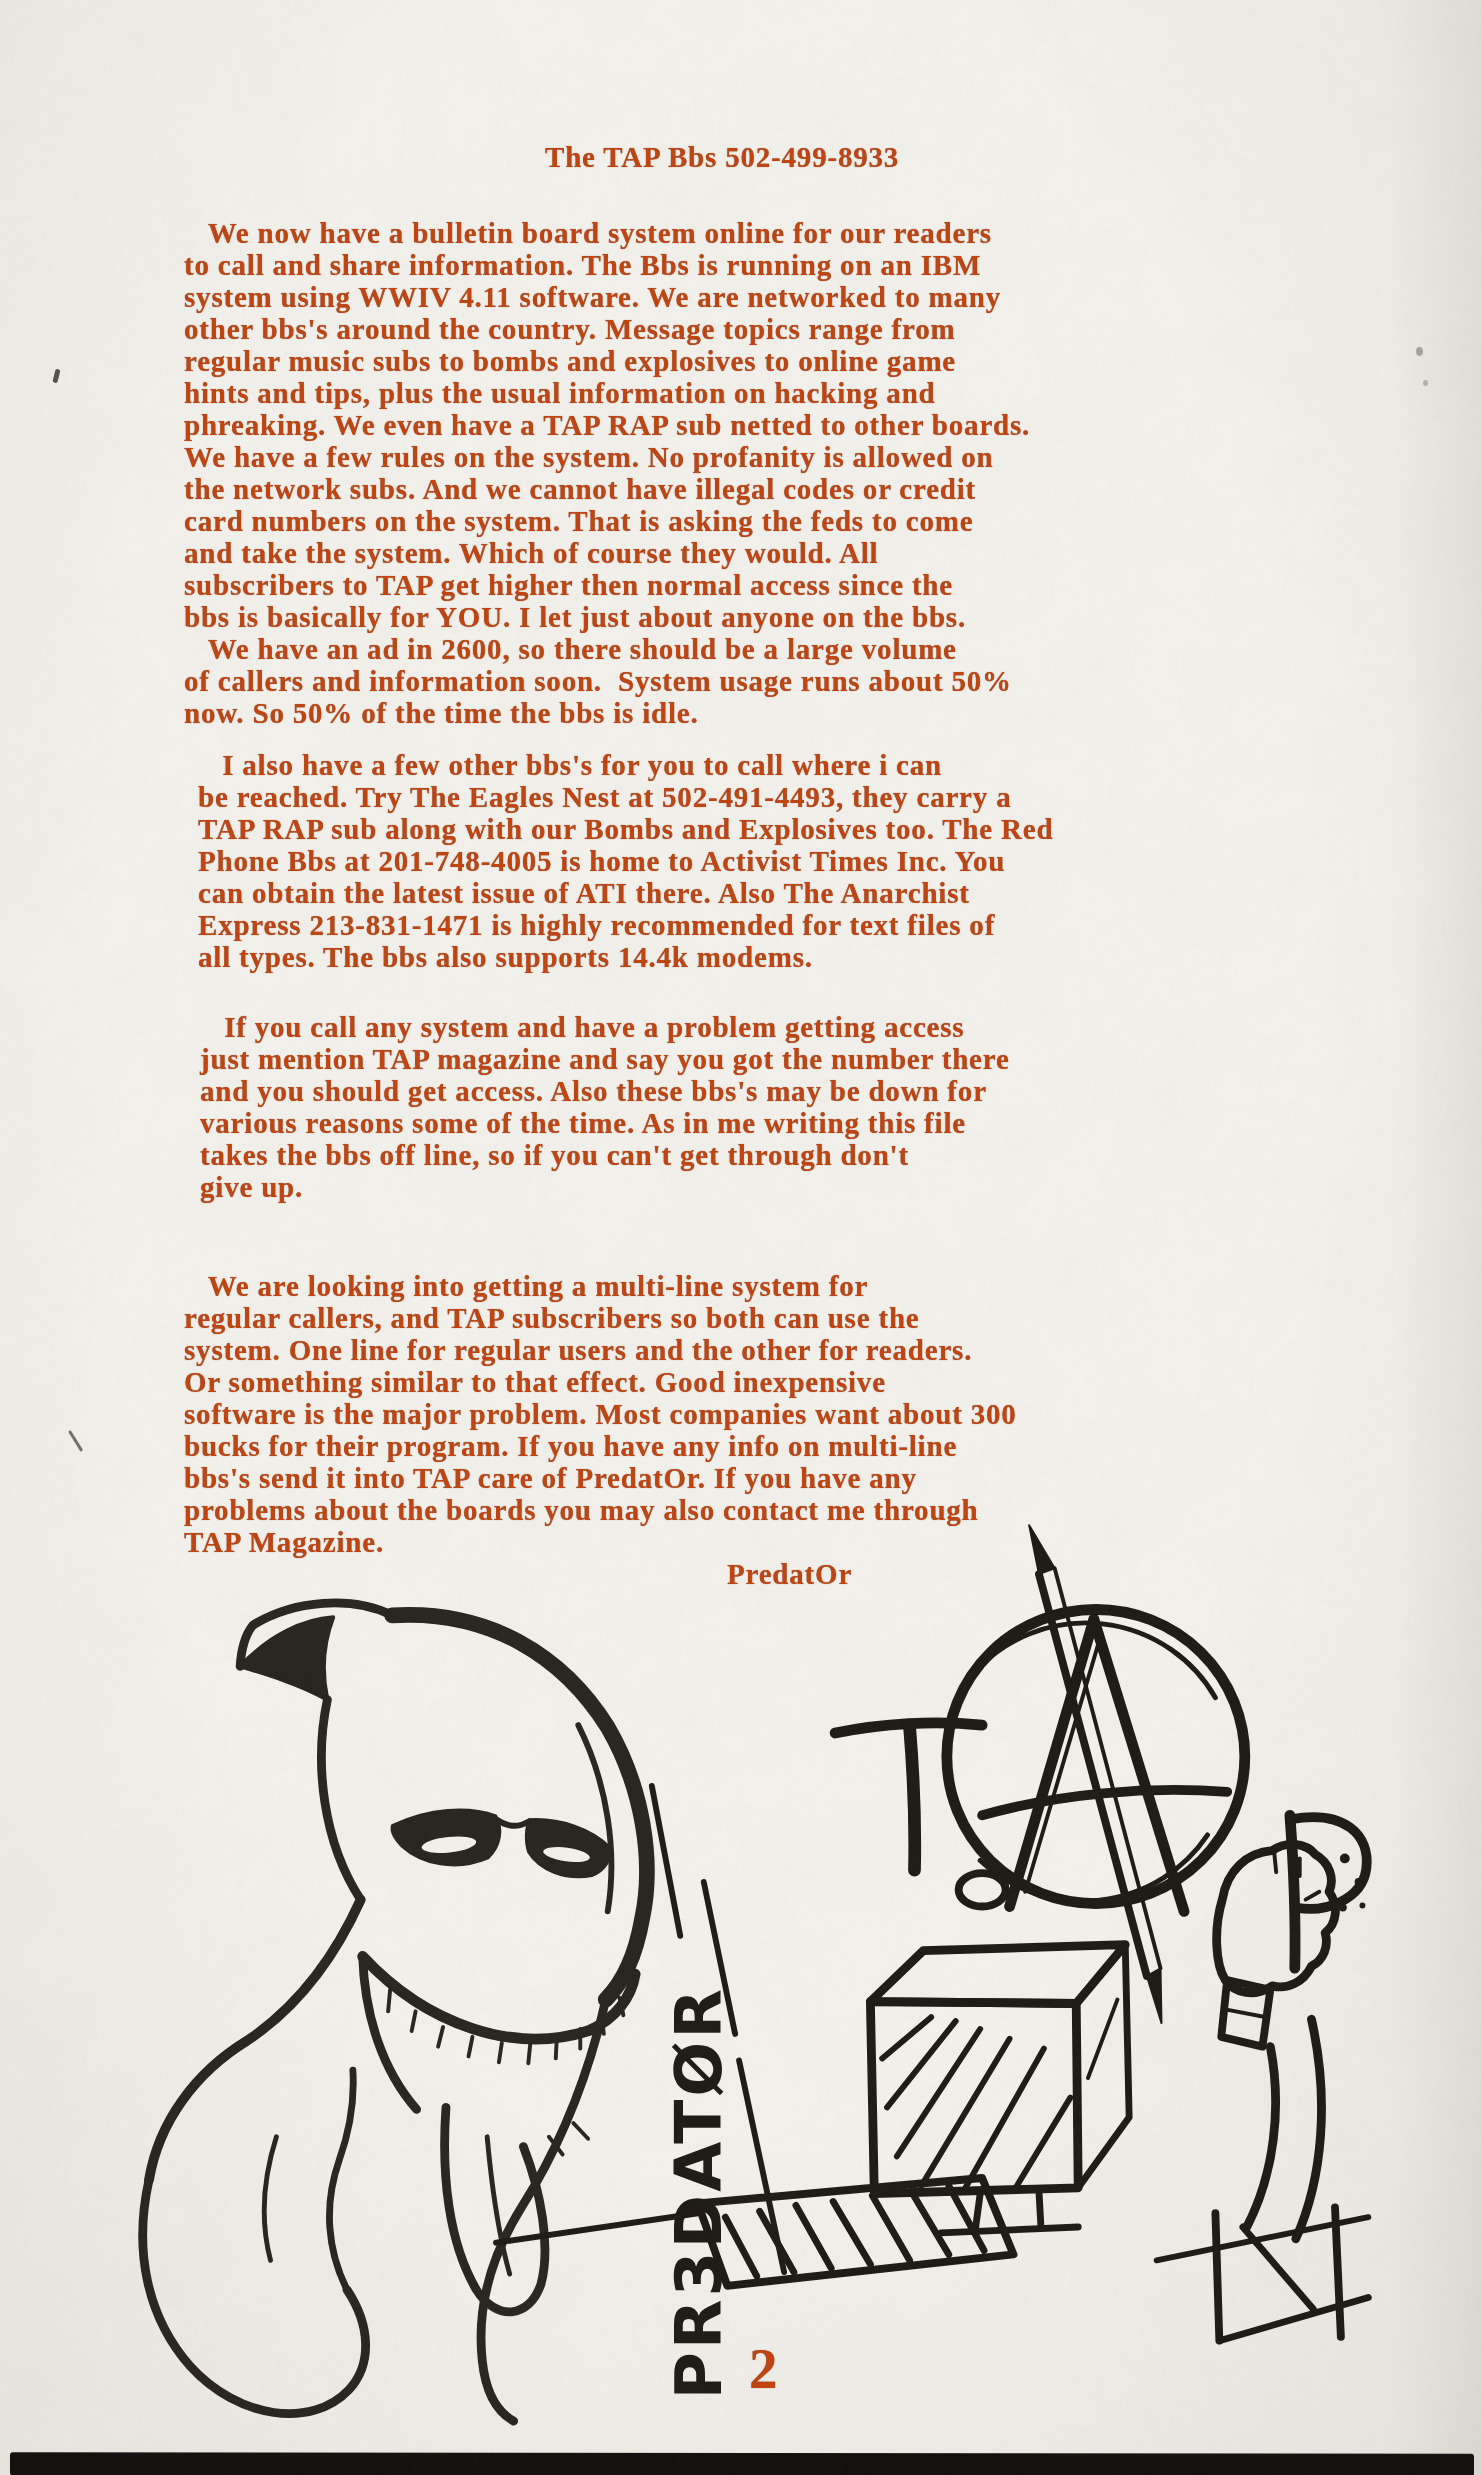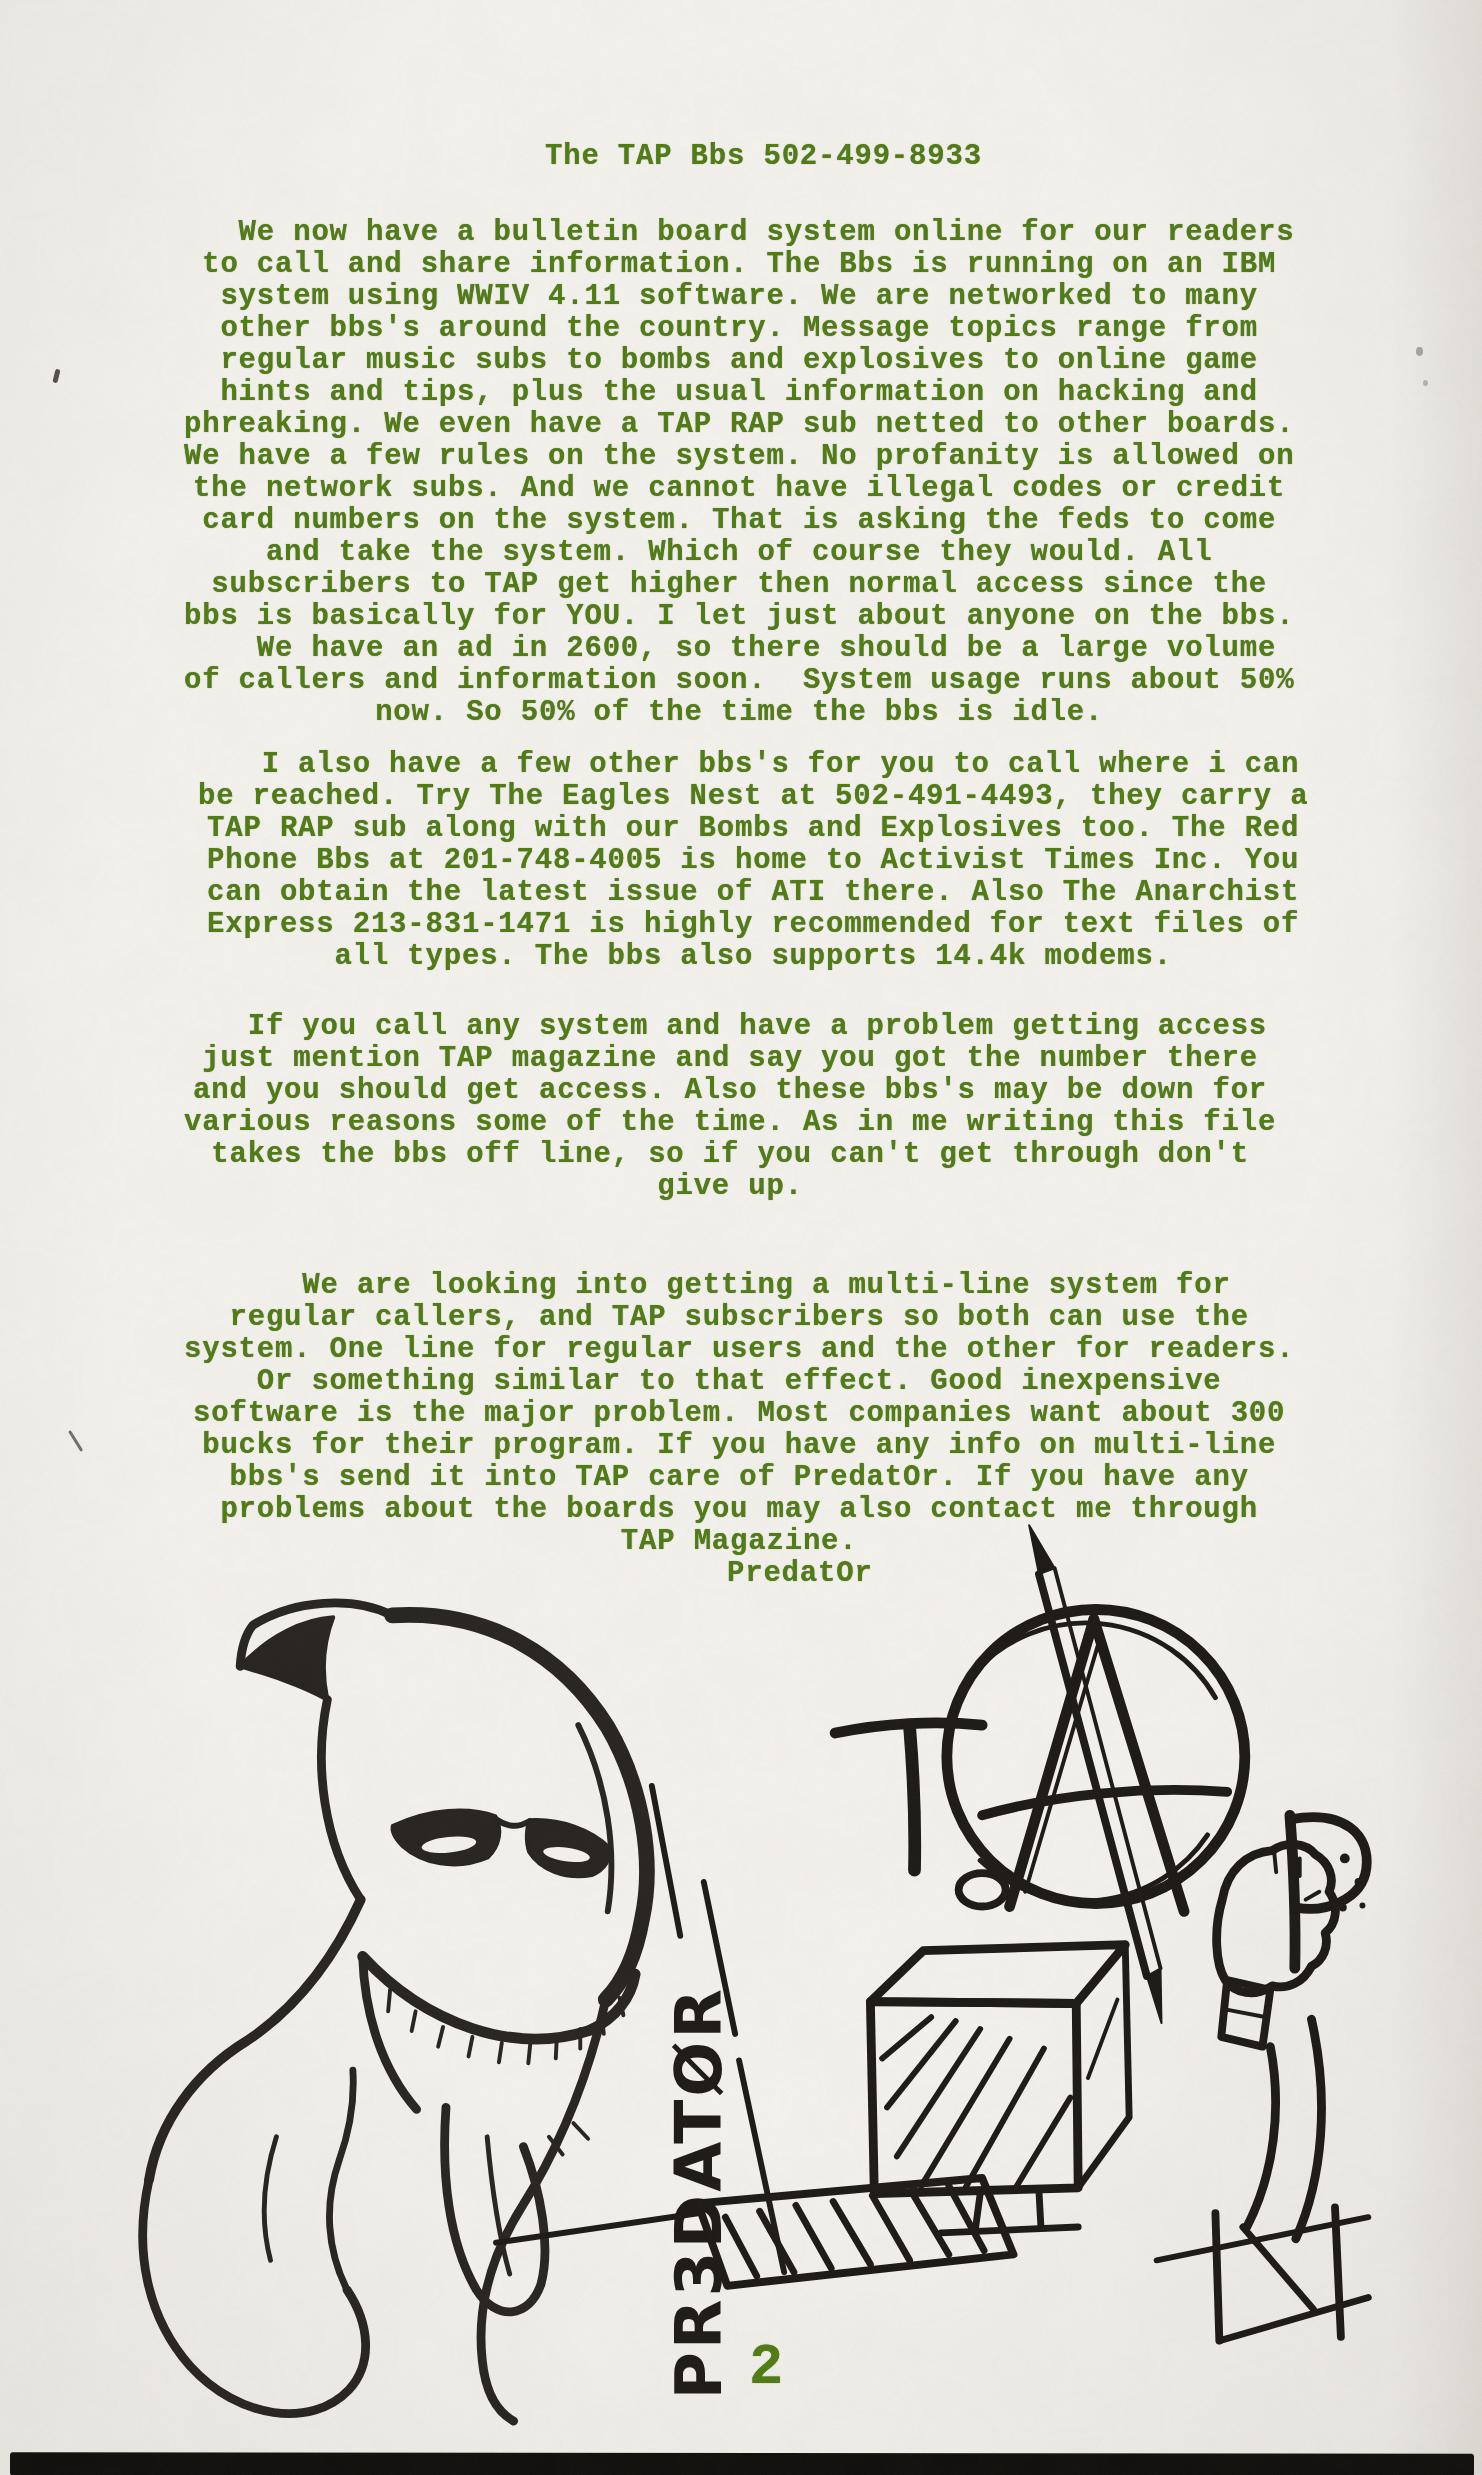--- a/index.html
+++ b/index.html
@@ -5,35 +5,34 @@
   html,body{margin:0;padding:0;background:#888;}
   .page{
     position:relative;
     width:1483px;height:2476px;
     background:#f6f4ef;
     overflow:hidden;
     font-family:"Liberation Mono", monospace;
   }
   .txt{
     position:absolute;
-    font-family:Liberation Mono, monospace;
+    font-family:Liberation Serif, serif;
     font-weight:700;
     font-size:29px;
     line-height:32px;
     letter-spacing:0.8px;
     white-space:pre;
-    color:#4d7c0f;
+    color:#c2410c;
     text-shadow:0 0 1px rgba(26,22,17,0.55);
     filter:blur(0.3px);
-    text-align:center;
   }
   .title{left:545px;top:141px;}
   .p1{left:184px;top:217px;}
   .p2{left:184px;top:749px;margin-left:14px;}
-  .p3{left:184px;top:1011px;}
+  .p3{left:200px;top:1011px;}
   .p4{left:184px;top:1270px;}
   .sig{left:727px;top:1558px;}
   .pageno{
     left:749px;top:2337px;
     font-size:57px;line-height:63px;letter-spacing:0;
   }
   .art{position:absolute;left:0;top:0;pointer-events:none;}
   .noise{position:absolute;left:0;top:0;pointer-events:none;}
   .vignette{
     position:absolute;left:0;top:0;width:1483px;height:2476px;

